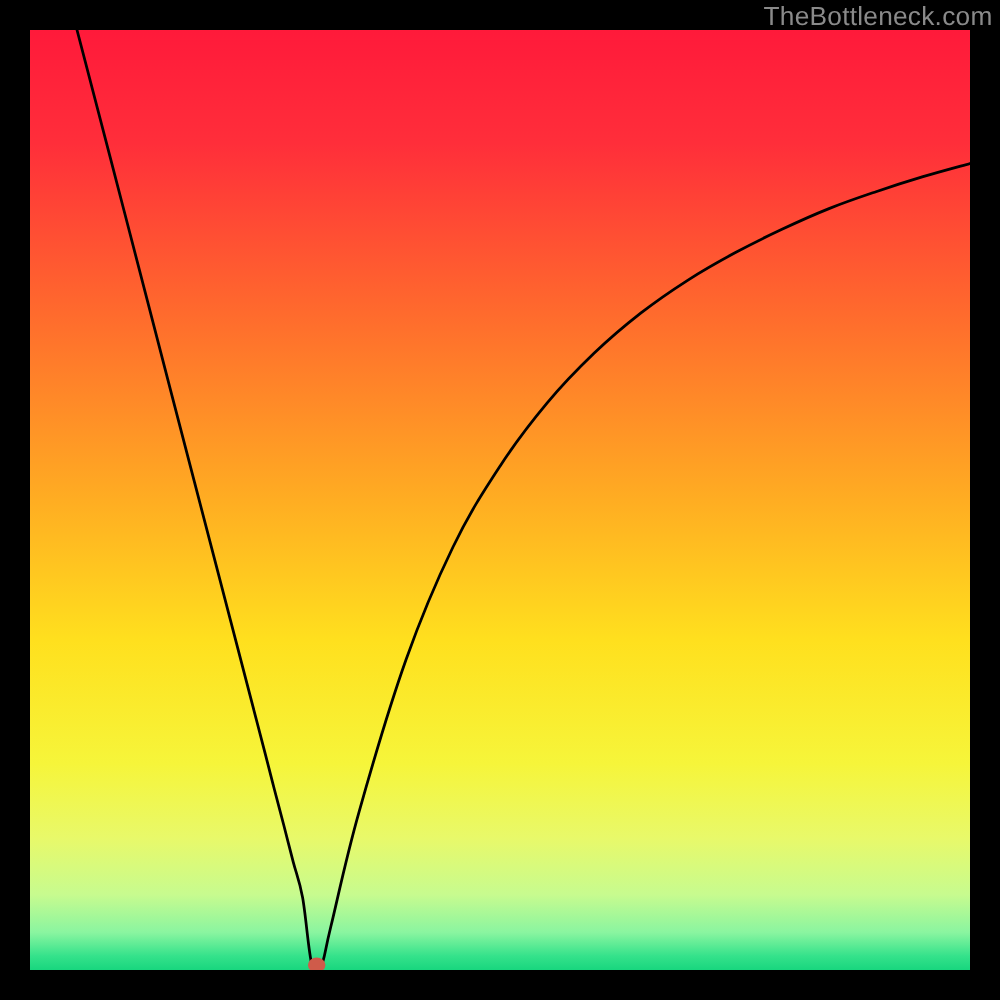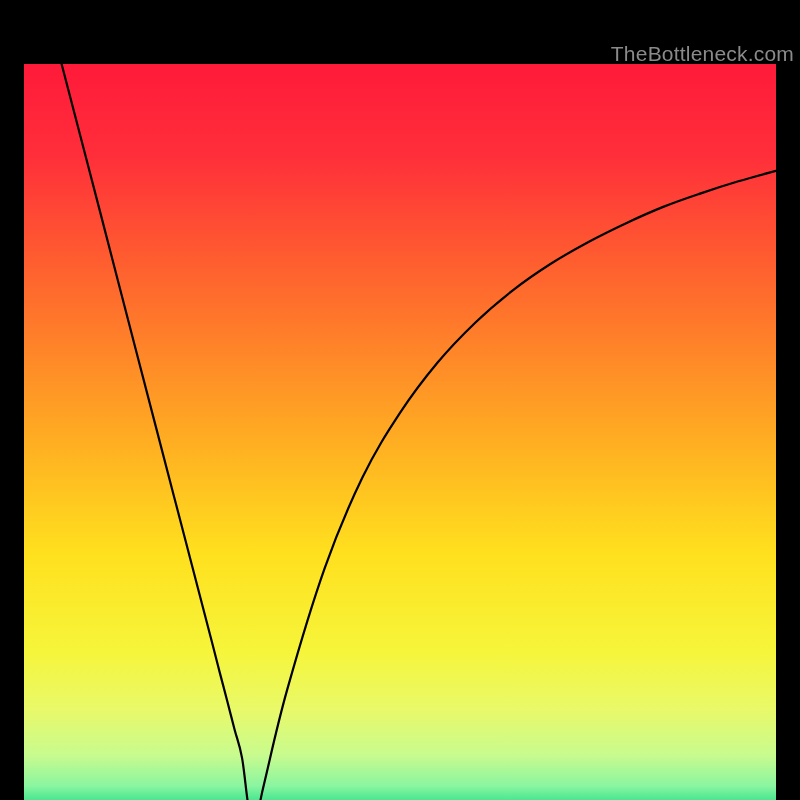--- a/index.html
+++ b/index.html
@@ -10,21 +10,20 @@
     background: #000;
     overflow: hidden;
     font-family: Arial, Helvetica, sans-serif;
   }
   .frame {
     position: absolute;
     top: 0; left: 0;
     width: 800px;
     height: 680px;
     background: #000;
-    margin-top: 40px;
   }
   .plot {
     position: absolute;
     top: 24px;
     left: 24px;
     width: 752px;
     height: 752px;
     overflow: hidden;
   }
   .watermark {

